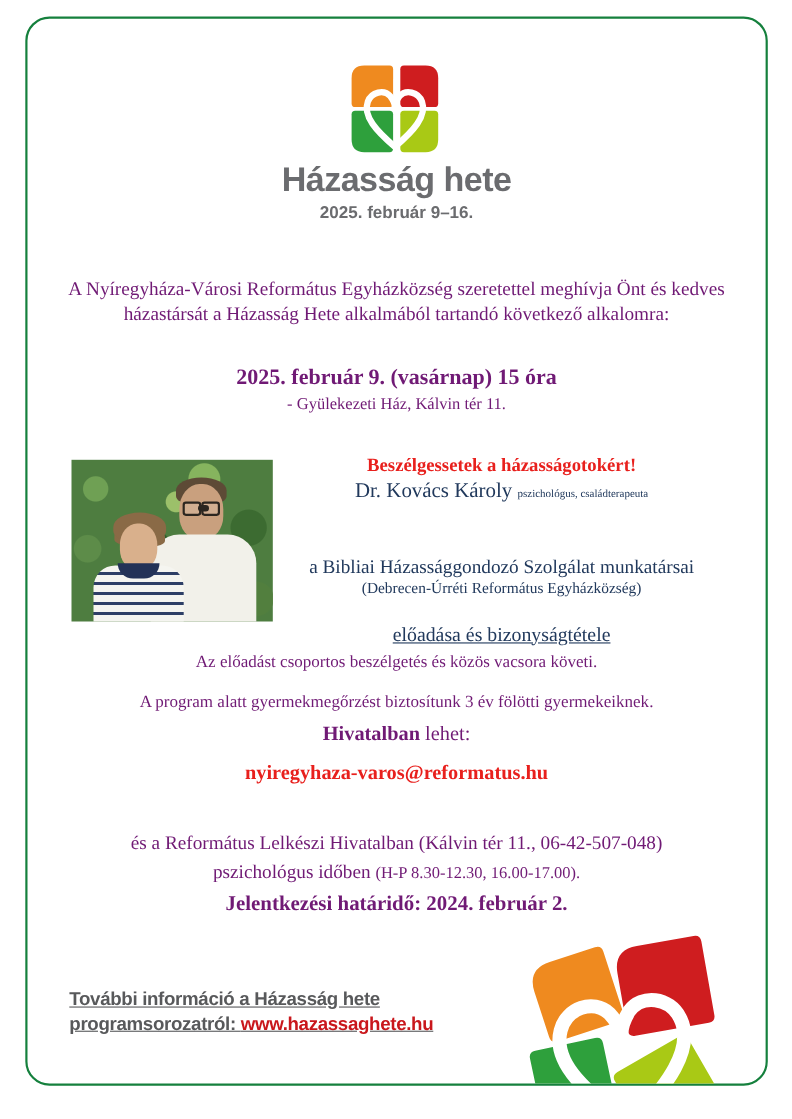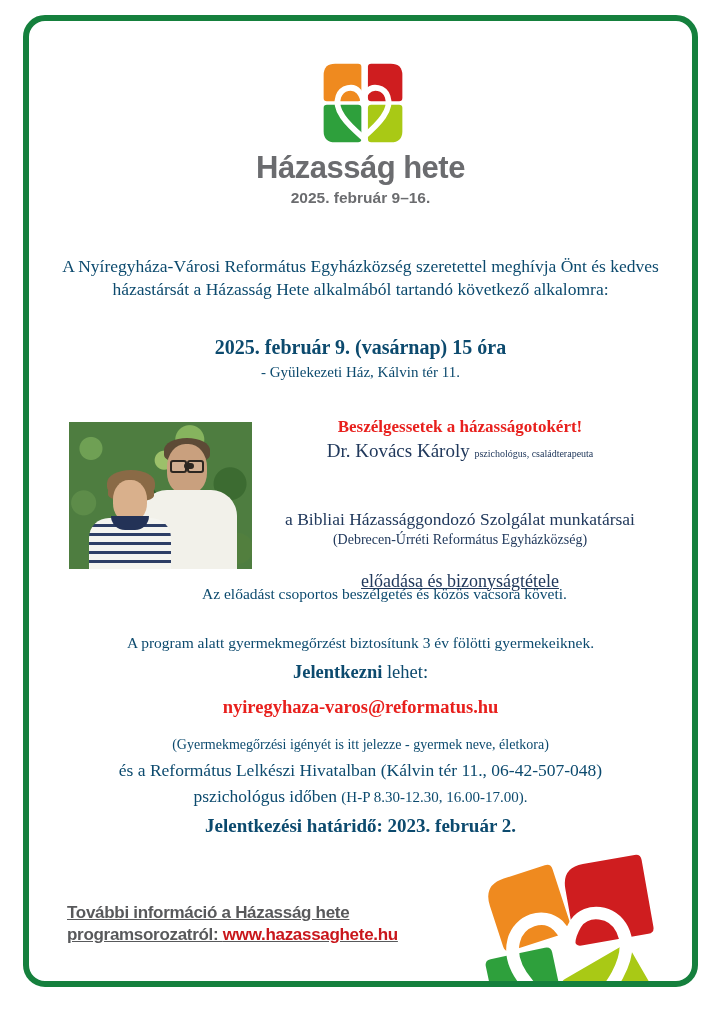--- a/index.html
+++ b/index.html
@@ -1,20 +1,20 @@
 <!DOCTYPE html>
 <html lang="hu"><head>
 <meta charset="utf-8">
 <style>
   html,body{margin:0;padding:0;background:#ffffff;}
   .page{position:relative;width:720px;height:1017px;background:#ffffff;overflow:hidden;
         font-family:"Liberation Serif",serif;}
   .card{position:absolute;left:23px;top:15px;width:675px;height:972px;box-sizing:border-box;
-        border:6px solid #15803d;border-radius:22px;background:#ffffff;overflow:hidden;}
-  .center{position:absolute;left:0;width:100%;text-align:center;color:#0c4a6e;}
+        border:2px solid #15803d;border-radius:22px;background:#ffffff;overflow:hidden;}
+  .center{position:absolute;left:0;width:100%;text-align:center;color:#701a75;}
   .bold{font-weight:bold;}
 
   
   .logo-top{position:absolute;left:293px;top:41px;width:82px;height:82px;}
   .brand-title{position:absolute;top:129px;left:0;width:100%;text-align:center;
         font-family:"Liberation Sans",sans-serif;font-weight:bold;font-size:31px;
         letter-spacing:-0.5px;color:#6b6c6f;}
   .brand-sub{position:absolute;top:168px;left:0;width:100%;text-align:center;
         font-family:"Liberation Sans",sans-serif;font-weight:bold;font-size:15.5px;color:#6b6c6f;}
 
@@ -57,21 +57,21 @@
 
   .speakers-col{position:absolute;left:205px;top:396px;width:452px;text-align:center;color:#21395c;}
   .sp-headline{font-family:"Liberation Serif",serif;font-size:17px;font-weight:bold;color:#e8201d;
          margin-bottom:3px;}
   .sp-line{font-size:19px;line-height:21.5px;}
   .sp-small{font-size:10px;}
   .sp-aff{font-size:17.5px;line-height:21px;margin-top:44px;}
   .sp-cong{font-size:14px;line-height:19px;}
   .sp-event{font-size:18px;margin-top:22px;text-decoration:underline;}
 
-  .after{top:564px;font-size:15.5px;margin-left:24px;}
+  .after{top:576px;font-size:15.5px;}
   .childcare{top:613px;font-size:15.5px;}
   .register{top:641px;font-size:18.5px;}
   .email{top:676px;font-size:18.5px;font-weight:bold;color:#e8201d;}
   .email-note{top:716px;font-size:14px;}
   .office{top:739px;font-size:17.5px;}
   .office-hours{top:765px;font-size:17.5px;}
   .office-hours .small{font-size:15px;}
   .deadline{top:794px;font-size:19px;font-weight:bold;}
 
   .footer-info{position:absolute;left:38px;top:881px;width:420px;
@@ -121,26 +121,25 @@
     <div class="speakers-col">
       <div class="sp-headline">Beszélgessetek a házasságotokért!</div>
       <div class="sp-line"><span>Dr. Kovács Károly </span><span class="sp-small">pszichológus, családterapeuta</span></div>
       <div class="sp-aff">a Bibliai Házassággondozó Szolgálat munkatársai</div>
       <div class="sp-cong">(Debrecen-Úrréti Református Egyházközség)</div>
       <div class="sp-event">előadása és bizonyságtétele</div>
     </div>
 
     <div class="center after">Az előadást csoportos beszélgetés és közös vacsora követi.</div>
     <div class="center childcare">A program alatt gyermekmegőrzést biztosítunk 3 év fölötti gyermekeiknek.</div>
-    <div class="center register"><span class="bold">Jelentkezni</span><span> lehet:</span></div>
+    <div class="center register"><span class="bold">Hivatalban</span><span> lehet:</span></div>
     <div class="center email">nyiregyhaza-varos@reformatus.hu</div>
-    <div class="center email-note">(Gyermekmegőrzési igényét is itt jelezze - gyermek neve, életkora)</div>
     <div class="center office">és a Református Lelkészi Hivatalban (Kálvin tér 11., 06-42-507-048)</div>
     <div class="center office-hours"><span>pszichológus időben </span><span class="small">(H-P 8.30-12.30, 16.00-17.00).</span></div>
-    <div class="center deadline">Jelentkezési határidő: 2023. február 2.</div>
+    <div class="center deadline">Jelentkezési határidő: 2024. február 2.</div>
 
     <div class="footer-info">
       <div>További információ a Házasság hete</div>
       <div><span>programsorozatról: </span><span class="site">www.hazassaghete.hu</span></div>
     </div>
 
     <div class="logo-bottom">
       <svg viewBox="0 0 120 120" width="185" height="185" aria-hidden="true">
         <g transform="translate(33,35) rotate(-18)">
           <path d="M-23,-9 Q-23,-23 -9,-23 H19 Q23,-23 23,-19 V19 Q23,23 19,23 H-19 Q-23,23 -23,19 Z" fill="#ef8a1f"></path>

